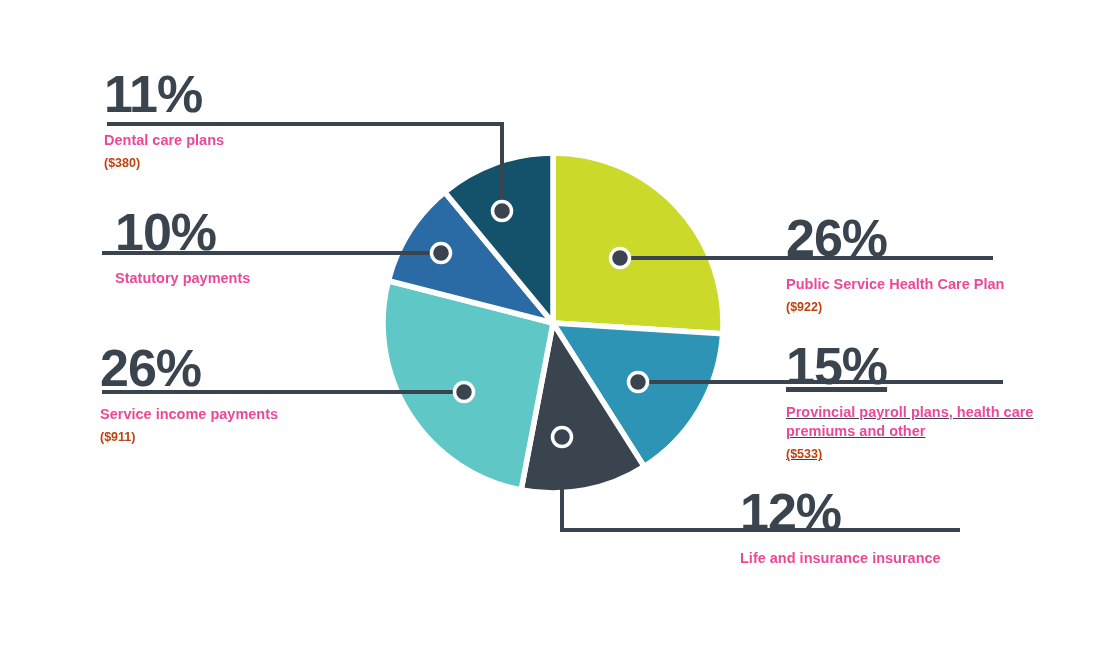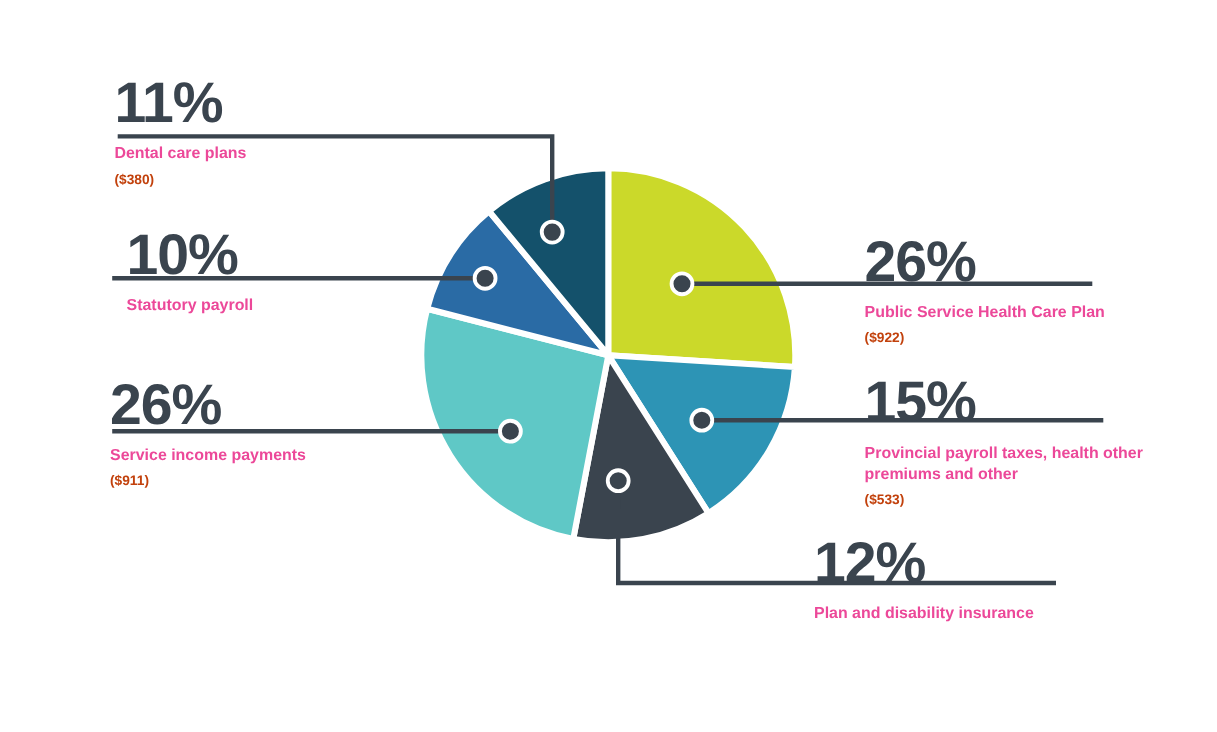--- a/index.html
+++ b/index.html
@@ -49,21 +49,21 @@
     margin-top: 5px;
   }
   
   .callout.left .pct { text-align: left; }
   .callout.right .pct { text-align: left; }
 
   .c-dental   { left: 104px; top: 68px;  width: 330px; }
   .c-statutory{ left: 100px; top: 206px; width: 330px; margin-left: 15px; }
   .c-service  { left: 100px; top: 342px; width: 330px; }
   .c-pshcp    { left: 786px; top: 212px; width: 300px; }
-  .c-payroll  { left: 786px; top: 340px; width: 300px; }
+  .c-payroll  { left: 786px; top: 340px; width: 300px; text-decoration: underline; }
   .c-life     { left: 740px; top: 486px; width: 300px; }
 </style>
 </head>
 <body>
 
 <div id="infographic">
 
   <svg id="pie-svg" width="1106" height="665" viewBox="0 0 1106 665" xmlns="http://www.w3.org/2000/svg">
 
     <g>
@@ -109,40 +109,40 @@
   
 
   <div class="callout left c-dental">
     <div class="pct">11%</div>
     <div class="desc">Dental care plans</div>
     <div class="amount">($380)</div>
   </div>
 
   <div class="callout left c-statutory">
     <div class="pct">10%</div>
-    <div class="desc">Statutory payroll</div>
+    <div class="desc">Statutory payments</div>
   </div>
 
   <div class="callout left c-service">
     <div class="pct">26%</div>
     <div class="desc">Service income payments</div>
     <div class="amount">($911)</div>
   </div>
 
   <div class="callout right c-pshcp">
     <div class="pct">26%</div>
     <div class="desc">Public Service Health Care Plan</div>
     <div class="amount">($922)</div>
   </div>
 
   <div class="callout right c-payroll">
     <div class="pct">15%</div>
-    <div class="desc">Provincial payroll taxes, health other
+    <div class="desc">Provincial payroll plans, health care
 premiums and other</div>
     <div class="amount">($533)</div>
   </div>
 
   <div class="callout right c-life">
     <div class="pct">12%</div>
-    <div class="desc">Plan and disability insurance</div>
+    <div class="desc">Life and insurance insurance</div>
   </div>
 
 </div>
 
 </body></html>

